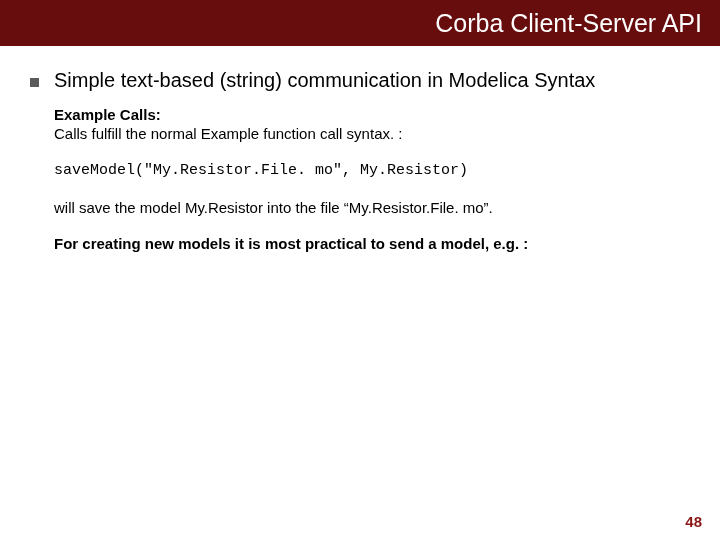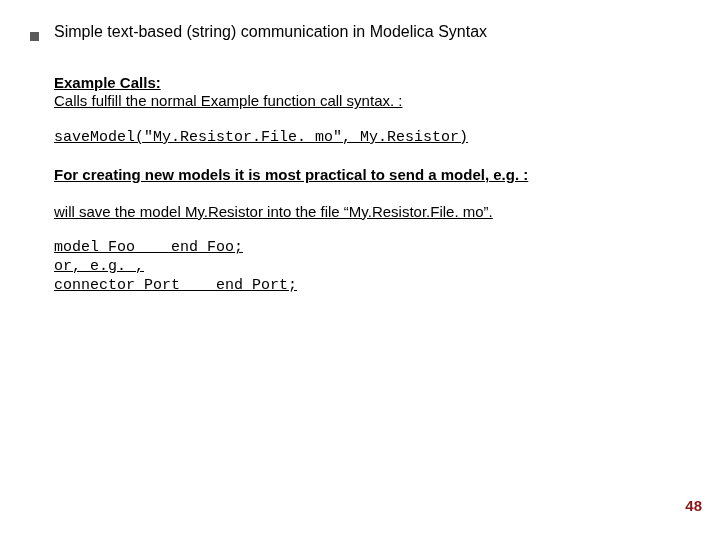--- a/index.html
+++ b/index.html
@@ -37,93 +37,92 @@
     padding: 22px 28px 0 28px;
   }
   ul.bullets {
     list-style: none;
     margin: 0 0 14px 0;
     padding: 0;
   }
   ul.bullets li {
     position: relative;
     padding-left: 26px;
-    font-size: 16px;
+    font-size: 20px;
     line-height: 1.22;
     color: #000;
     margin-bottom: 2px;
   }
   ul.bullets li::before {
     content: "";
     position: absolute;
     left: 2px;
     top: 10px;
     width: 9px;
     height: 9px;
     background: #5a5a5a;
   }
   .sub-content {
     margin-left: 26px;
-    margin-top: 32px;
-    text-decoration: underline;
+    margin-top: 14px;
   }
   .para {
     font-family: Arial, Helvetica, sans-serif;
     font-size: 15px;
     line-height: 1.25;
     color: #000;
     margin: 0 0 18px 0;
   }
   .code {
     font-family: "Courier New", Courier, monospace;
     font-size: 15px;
     line-height: 1.25;
     color: #000;
     margin: 0 0 18px 0;
     white-space: pre;
   }
   .page-num {
     position: absolute;
     right: 18px;
-    bottom: 26px;
+    bottom: 10px;
     color: #8a1515;
     font-family: Arial, Helvetica, sans-serif;
     font-size: 15px;
     font-weight: bold;
   }
 </style>
 </head>
 <body>
 
 <div class="slide">
 
+  <div class="title-bar">
+    <span>Corba Client-Server API</span>
+  </div>
 
   <div class="body-area">
 
     <ul class="bullets">
       <li>Simple text-based (string) communication in Modelica Syntax</li>
     </ul>
 
     <div class="sub-content">
 
       <p class="para" style="margin-bottom:0">
         <span style="font-weight:bold">Example Calls:</span><br>
         <span>Calls fulfill the normal Example function call syntax. :</span>
       </p>
 
       <div style="height:18px"></div>
 
       <p class="code">saveModel("My.Resistor.File. mo", My.Resistor)</p>
 
+      <p class="para">will save the model My.Resistor into the file “My.Resistor.File. mo”.</p>
+
       <p class="para" style="font-weight:bold">For creating new models it is most practical to send a model, e.g. :</p>
 
-      <p class="para">will save the model My.Resistor into the file “My.Resistor.File. mo”.</p>
-
-      <p class="code">model Foo    end Foo;
-or, e.g. ,
-connector Port    end Port;</p>
 
     </div>
   </div>
 
   <div class="page-num">48</div>
 
 </div>
 
 </body></html>

